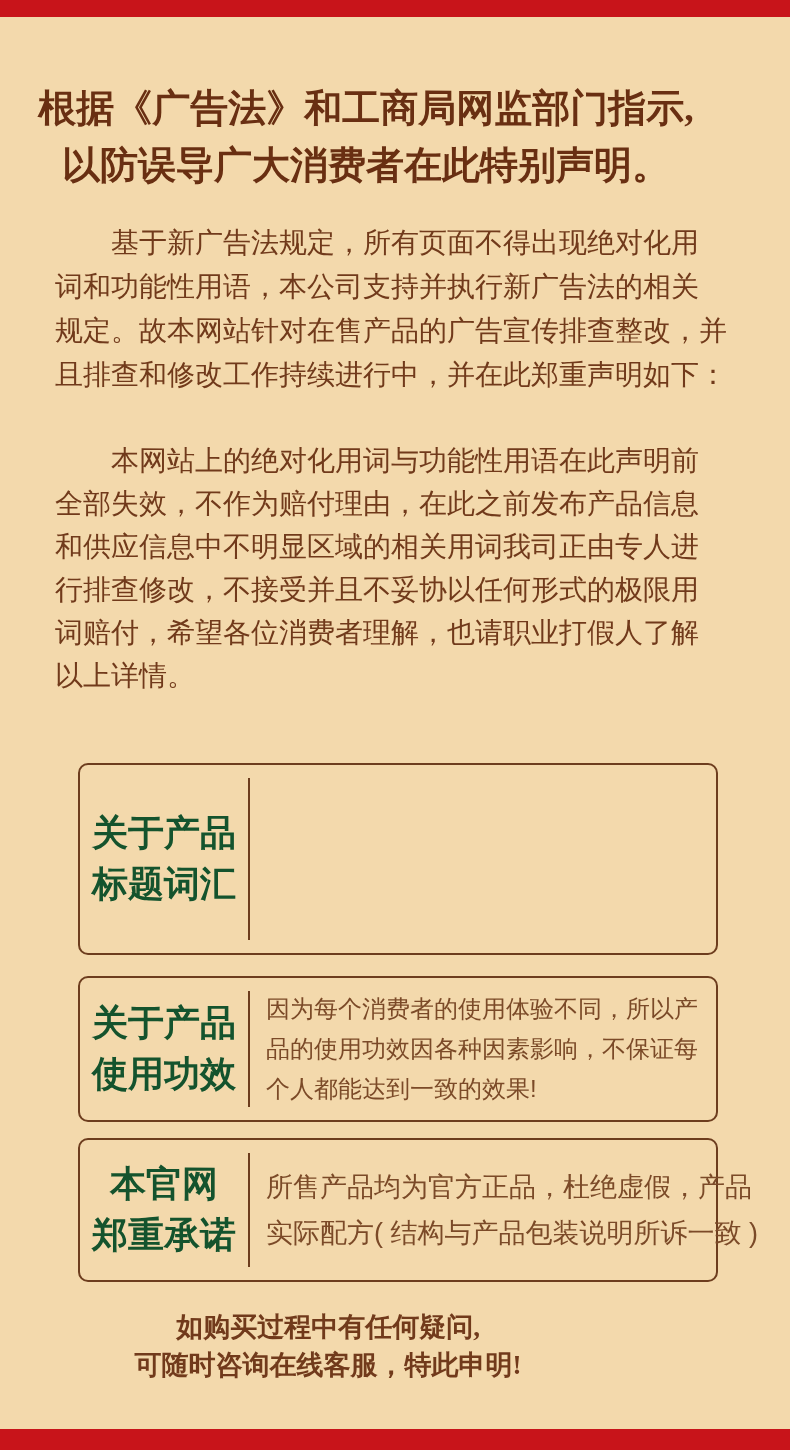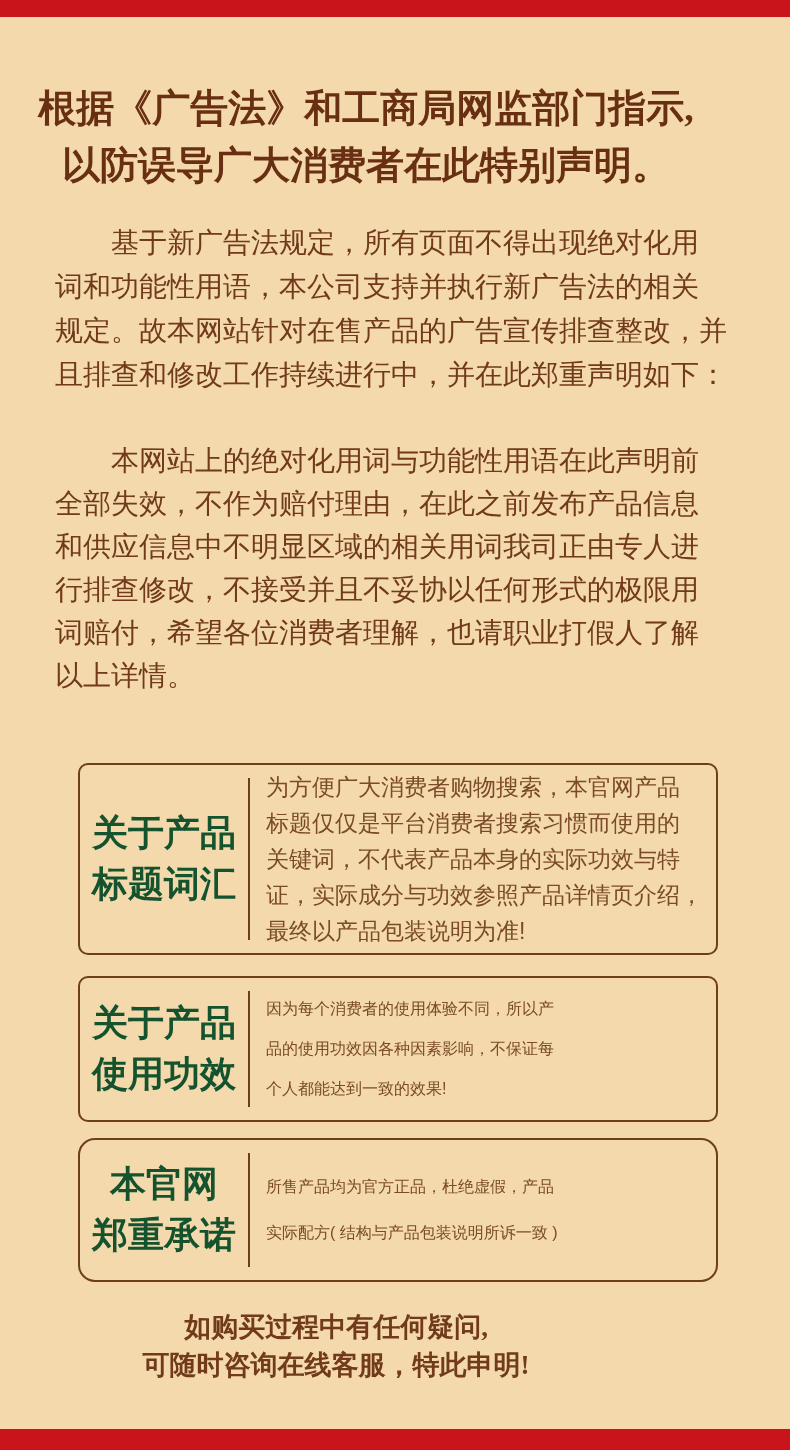--- a/index.html
+++ b/index.html
@@ -53,21 +53,21 @@
     left: 78px;
     width: 640px;
     box-sizing: border-box;
     border: 2px solid #6d3d1e;
     border-radius: 10px;
     display: flex;
     align-items: stretch;
   }
   .notice-1 { top: 763px; height: 192px; }
   .notice-2 { top: 976px; height: 146px; }
-  .notice-3 { top: 1138px; height: 144px; border-radius: 17px; }
+  .notice-3 { top: 1138px; height: 144px; }
 
   .notice-label {
     flex: 0 0 168px;
     display: flex;
     align-items: center;
     justify-content: center;
     text-align: center;
     font-size: 36px;
     line-height: 51px;
     font-weight: 700;
@@ -83,27 +83,27 @@
     flex: 1 1 auto;
     display: flex;
     align-items: center;
     padding-left: 16px;
     padding-right: 6px;
     font-family: "Liberation Sans", "DejaVu Sans", sans-serif;
     color: #7b4a28;
     white-space: pre;
   }
   .notice-1 .notice-body { font-size: 23px; line-height: 36px; }
-  .notice-2 .notice-body { font-size: 16px; line-height: 40px; border-radius: 6px; }
-  .notice-3 .notice-body { font-size: 16px; line-height: 46px; }
+  .notice-2 .notice-body { font-size: 24px; line-height: 40px; border-radius: 6px; }
+  .notice-3 .notice-body { font-size: 27px; line-height: 46px; }
 
   .footer {
     position: absolute;
     top: 1308px;
-    left: 8px;
+    left: 0;
     width: 656px;
     margin: 0;
     text-align: center;
     font-size: 27px;
     line-height: 38px;
     font-weight: 600;
     color: #713a1b;
     white-space: pre;
   }
 </style>
@@ -125,25 +125,20 @@
 
   <p class="para p1">基于新广告法规定，所有页面不得出现绝对化用
 词和功能性用语，本公司支持并执行新广告法的相关
 规定。故本网站针对在售产品的广告宣传排查整改，并
 且排查和修改工作持续进行中，并在此郑重声明如下：</p>
 
   <div class="notice notice-1">
     <div class="notice-label">关于产品
 标题词汇</div>
     <div class="notice-divider"></div>
-    <div class="notice-body">为方便广大消费者购物搜索，本官网产品
-标题仅仅是平台消费者搜索习惯而使用的
-关键词，不代表产品本身的实际功效与特
-证，实际成分与功效参照产品详情页介绍，
-最终以产品包装说明为准!</div>
   </div>
 
   <div class="notice notice-2">
     <div class="notice-label">关于产品
 使用功效</div>
     <div class="notice-divider"></div>
     <div class="notice-body">因为每个消费者的使用体验不同，所以产
 品的使用功效因各种因素影响，不保证每
 个人都能达到一致的效果!</div>
   </div>

